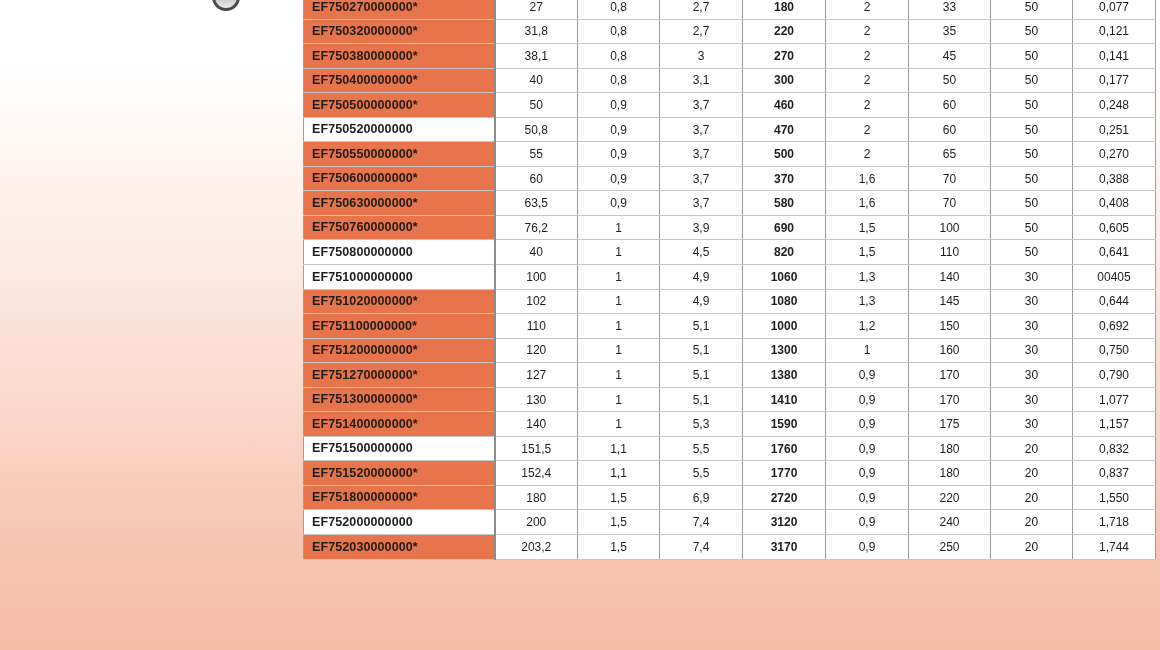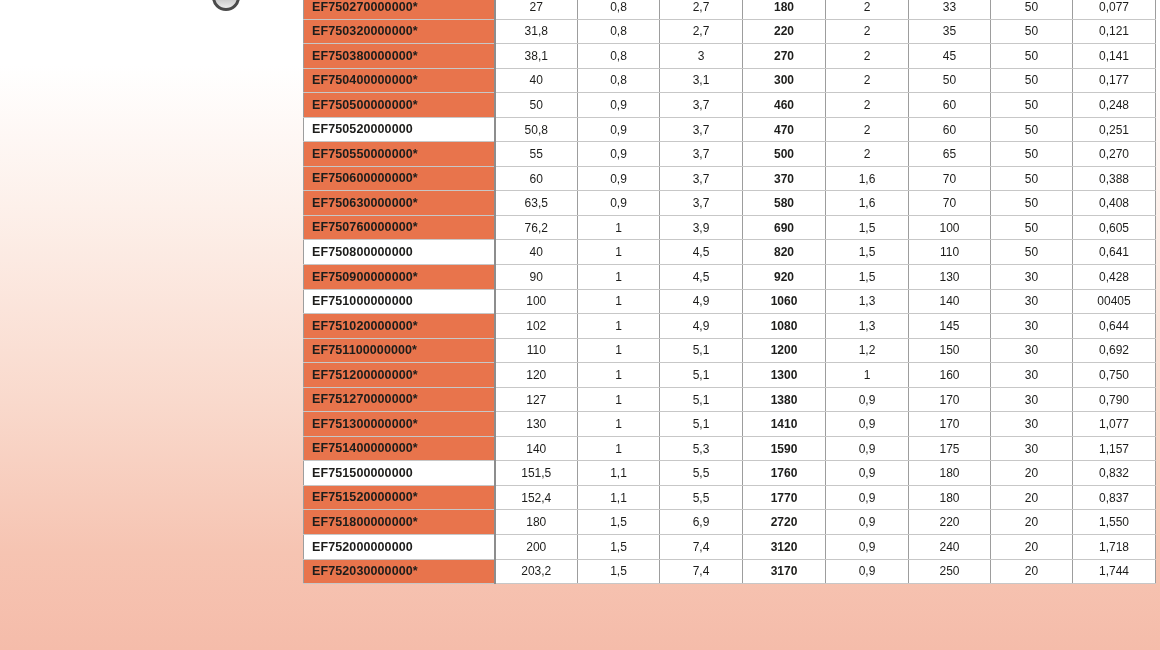--- a/index.html
+++ b/index.html
@@ -201,31 +201,20 @@
         <td class="num v0">40</td>
         <td class="num v1">1</td>
         <td class="num v2">4,5</td>
         <td class="num v3">820</td>
         <td class="num v4">1,5</td>
         <td class="num v5">110</td>
         <td class="num v6">50</td>
         <td class="num v7">0,641</td>
       </tr>
       <tr>
-        <td class="part hl">EF750900000000*</td>
-        <td class="num v0">90</td>
-        <td class="num v1">1</td>
-        <td class="num v2">4,5</td>
-        <td class="num v3">920</td>
-        <td class="num v4">1,5</td>
-        <td class="num v5">130</td>
-        <td class="num v6">30</td>
-        <td class="num v7">0,428</td>
-      </tr>
-      <tr>
         <td class="part">EF751000000000</td>
         <td class="num v0">100</td>
         <td class="num v1">1</td>
         <td class="num v2">4,9</td>
         <td class="num v3">1060</td>
         <td class="num v4">1,3</td>
         <td class="num v5">140</td>
         <td class="num v6">30</td>
         <td class="num v7">00405</td>
       </tr>
@@ -238,21 +227,21 @@
         <td class="num v4">1,3</td>
         <td class="num v5">145</td>
         <td class="num v6">30</td>
         <td class="num v7">0,644</td>
       </tr>
       <tr>
         <td class="part hl">EF751100000000*</td>
         <td class="num v0">110</td>
         <td class="num v1">1</td>
         <td class="num v2">5,1</td>
-        <td class="num v3">1200</td>
+        <td class="num v3">1000</td>
         <td class="num v4">1,2</td>
         <td class="num v5">150</td>
         <td class="num v6">30</td>
         <td class="num v7">0,692</td>
       </tr>
       <tr>
         <td class="part hl">EF751200000000*</td>
         <td class="num v0">120</td>
         <td class="num v1">1</td>
         <td class="num v2">5,1</td>

